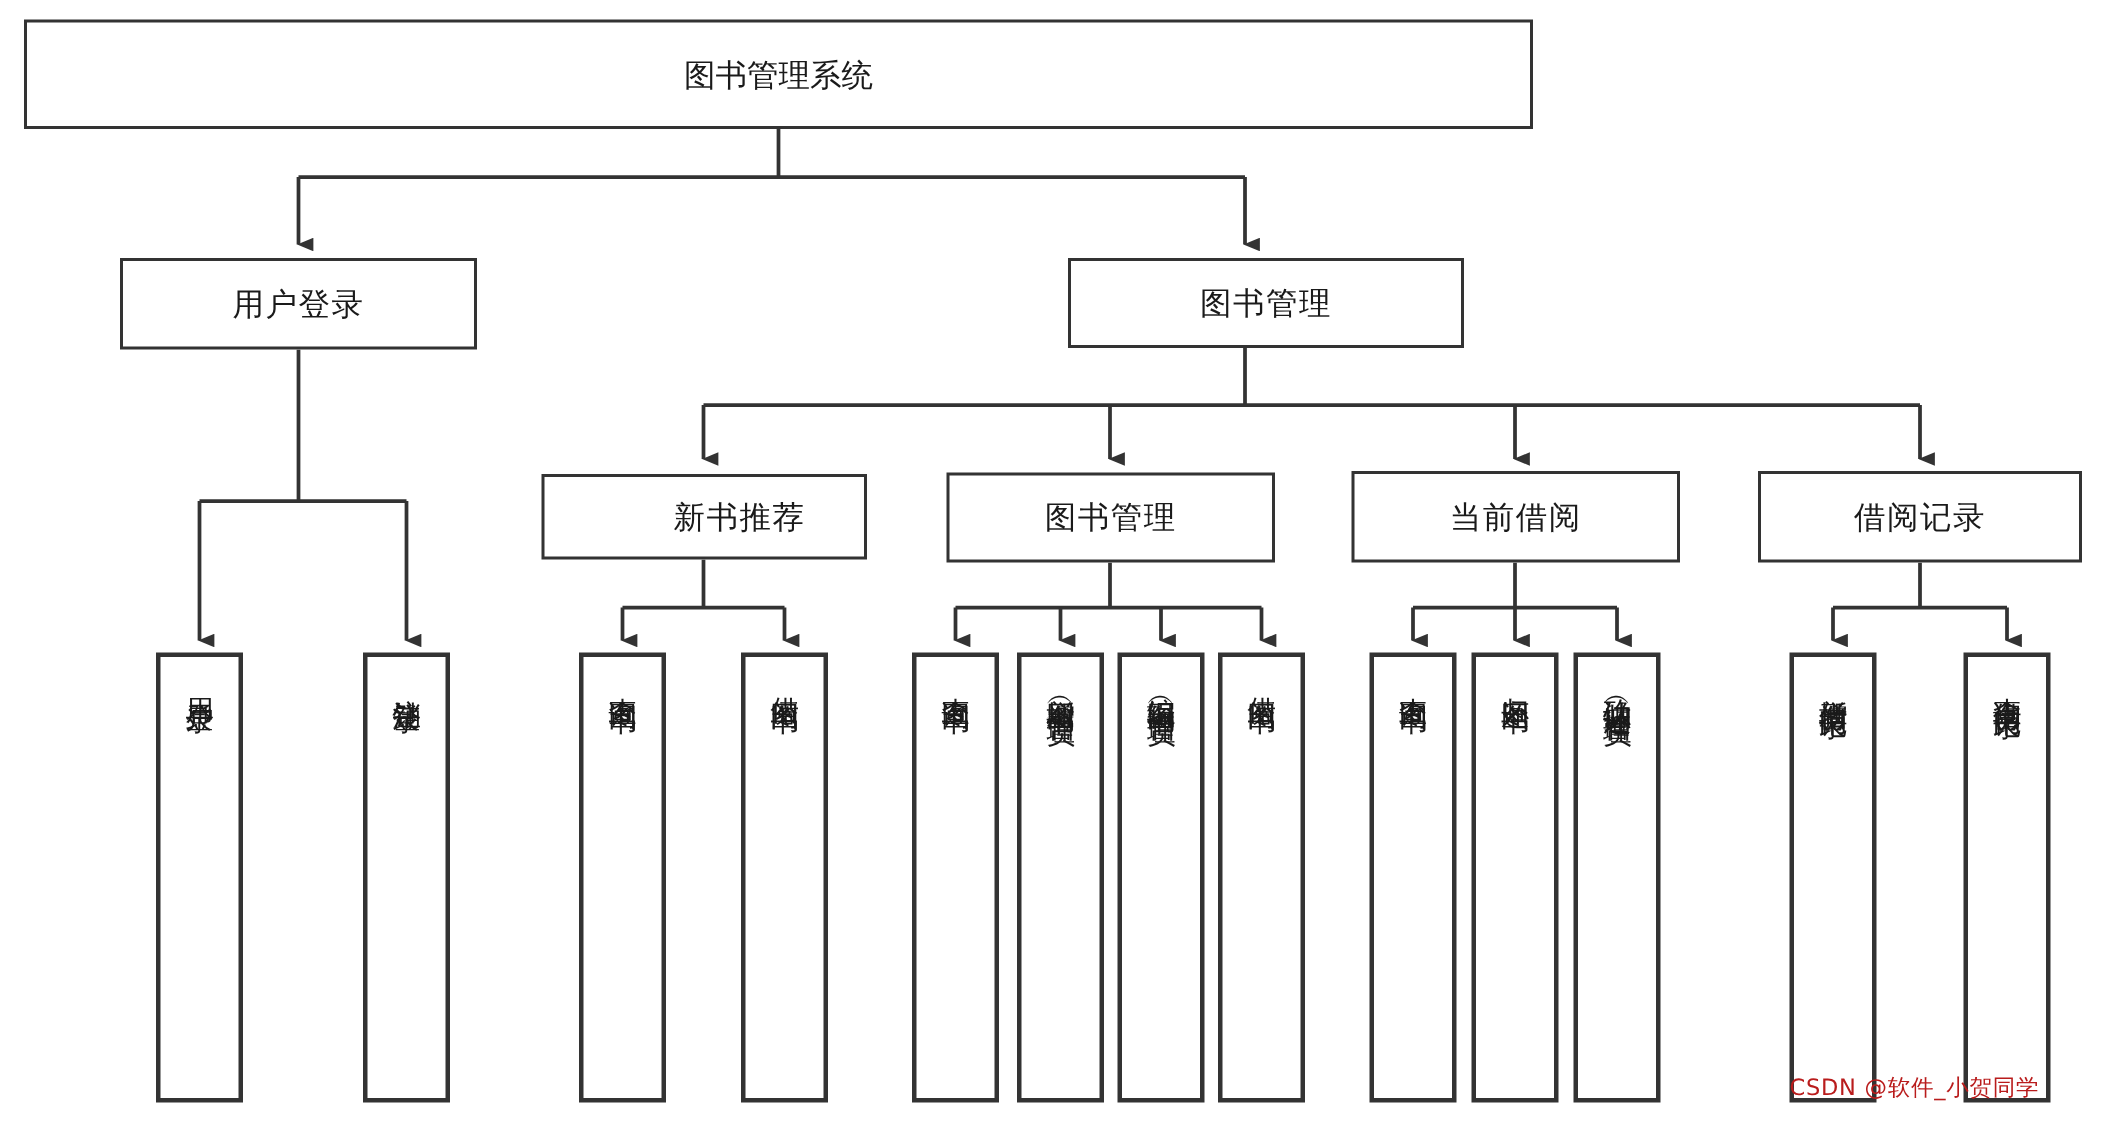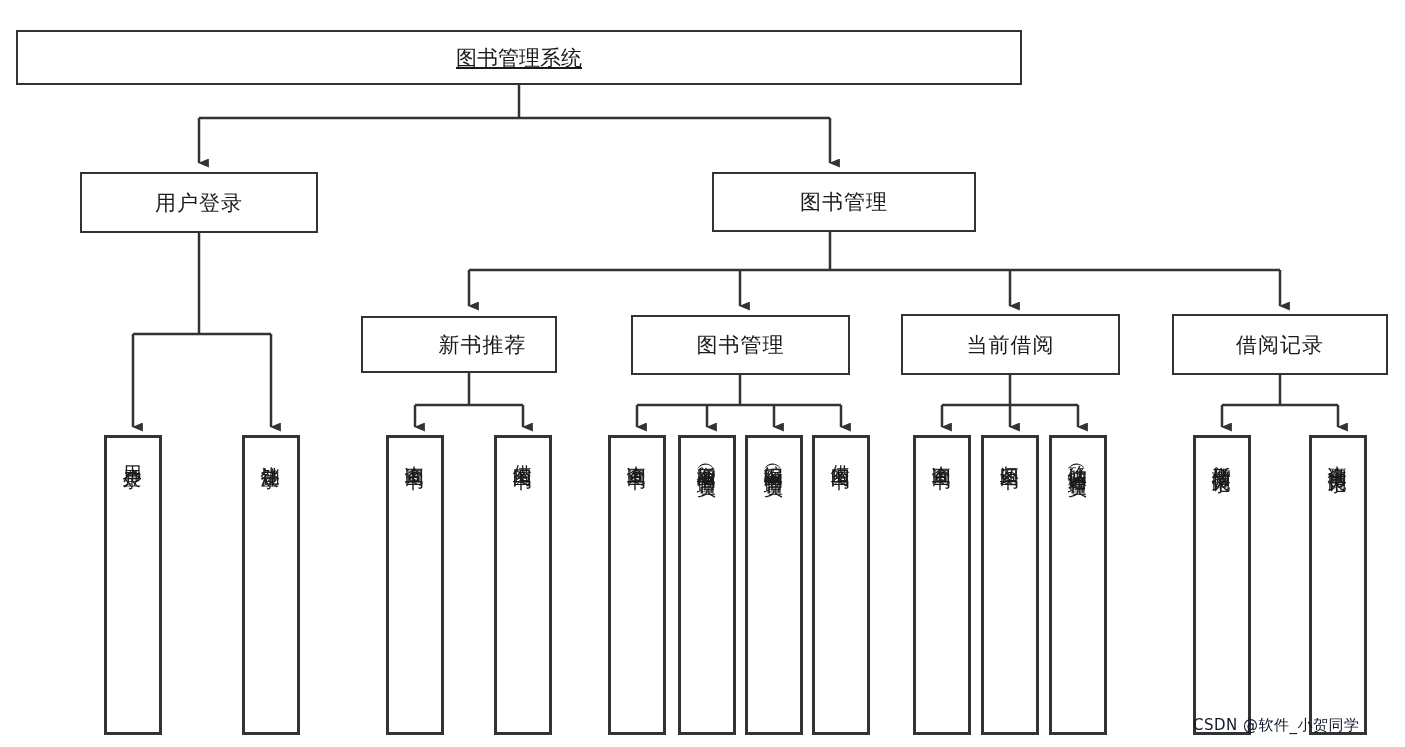--- a/index.html
+++ b/index.html
@@ -33,21 +33,21 @@
     font-size:19px;
     line-height:1.28;
     letter-spacing:2px;
     white-space:nowrap;
     color:#1a1a1a;
   }
   .watermark{
     position:absolute;
     left:1193px;top:716px;
     font-size:15px;
-    color:#0f172a;
+    color:#b91c1c;
     letter-spacing:.5px;
     white-space:nowrap;
   }
 </style>
 </head>
 <body>
 
 <div id="canvas">
 
   <svg class="wires" viewBox="0 0 1405 747">
@@ -95,32 +95,32 @@
       <path d="M1010,405 L1010,427" marker-end="url(#arr)"></path>
       <path d="M1078,405 L1078,427" marker-end="url(#arr)"></path>
 
       <path d="M1280,375 L1280,405"></path>
       <path d="M1222,405 L1338,405"></path>
       <path d="M1222,405 L1222,427" marker-end="url(#arr)"></path>
       <path d="M1338,405 L1338,427" marker-end="url(#arr)"></path>
     </g>
   </svg>
 
-  <div class="node node-root" style="left:16px;top:30px;width:1006px;height:55px;text-decoration:underline;">
+  <div class="node node-root" style="left:16px;top:13px;width:1006px;height:73px;">
     <span>图书管理系统</span>
   </div>
 
   <div class="node node-h" style="left:80px;top:172px;width:238px;height:61px;">
     <span>用户登录</span>
   </div>
   <div class="node node-h" style="left:712px;top:172px;width:264px;height:60px;">
     <span>图书管理</span>
   </div>
 
-  <div class="node node-h" style="left:361px;top:316px;width:196px;height:57px;padding-left:47px;">
+  <div class="node node-h" style="left:361px;top:316px;width:217px;height:57px;padding-left:47px;">
     <span>新书推荐</span>
   </div>
   <div class="node node-h" style="left:631px;top:315px;width:219px;height:60px;">
     <span>图书管理</span>
   </div>
   <div class="node node-h" style="left:901px;top:314px;width:219px;height:61px;">
     <span>当前借阅</span>
   </div>
   <div class="node node-h" style="left:1172px;top:314px;width:216px;height:61px;">
     <span>借阅记录</span>

